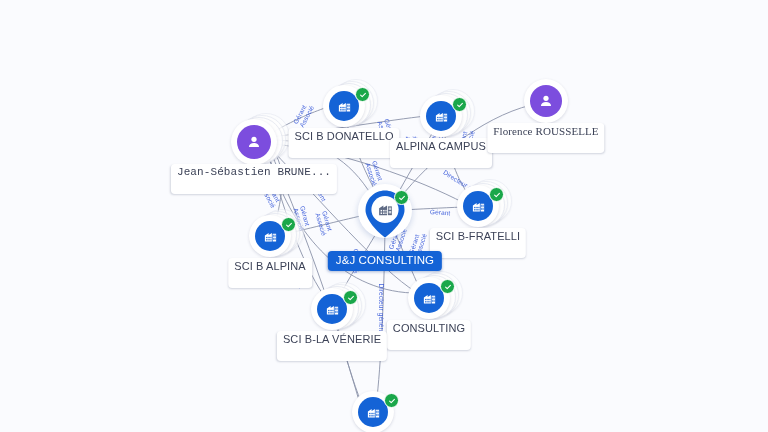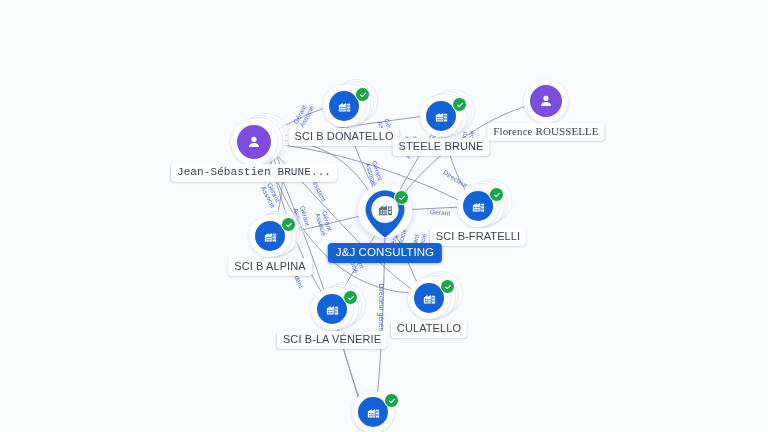--- a/index.html
+++ b/index.html
@@ -66,21 +66,21 @@
     justify-content: center;
   }
   .badge svg { display: block; }
   .nlabel {
     position: absolute;
     transform: translateX(-50%);
     white-space: nowrap;
     background: #ffffff;
     color: #3c4257;
     border-radius: 4px;
-    padding: 2px 6px 3px 6px;
+    padding: 2px 6px 15px 6px;
     font-size: 11px;
     line-height: 13px;
     letter-spacing: 0.1px;
     box-shadow: 0 1px 2px rgba(30,40,80,0.18);
   }
   .nlabel.primary {
     background: #1463d6;
     color: #ffffff;
     font-size: 11.5px;
     padding: 3px 8px 4px 8px;
@@ -251,21 +251,21 @@
             <rect x="5.1" y="16.2" width="2.1" height="2.1" fill="#1463d6"></rect>
             <rect x="8.6" y="16.2" width="2.1" height="2.1" fill="#1463d6"></rect>
             <rect x="11.9" y="16.2" width="1.6" height="2.1" fill="#1463d6"></rect>
           </svg>
         </div>
         <div class="badge" style="width: 13px; height: 13px; left: 11px; top: -19px;">
           <svg width="8" height="8" viewBox="0 0 16 16">
             <path d="M3.2 8.3 L6.4 11.4 L12.8 4.8" stroke="#ffffff" stroke-width="2.1" fill="none" stroke-linecap="round" stroke-linejoin="round"></path>
           </svg>
         </div>
-        <div class="nlabel" style="left: 0px; top: 22px;">STEELE BRUNE</div>
+        <div class="nlabel" style="left: 0px; top: 22px;">ALPINA CAMPUS</div>
       </div>
       <div class="node" style="left: 546px; top: 101px;">
         <div class="halo" style="width: 44px; height: 44px; left: -22px; top: -22px;"></div>
         <div class="disc" style="width: 32px; height: 32px; left: -16px; top: -16px; background: rgb(124, 77, 222);">
           <svg width="16" height="16" viewBox="0 0 24 24">
             <circle cx="12" cy="8" r="3.9" fill="#ffffff"></circle>
             <path fill="#ffffff" d="M4.4 19.6c0-4.1 3.4-6.2 7.6-6.2s7.6 2.1 7.6 6.2z"></path>
           </svg>
         </div>
         <div class="nlabel" style="left: 0px; top: 22px; font-family: Liberation Serif, serif;">Florence ROUSSELLE</div>
@@ -345,21 +345,21 @@
             <rect x="5.1" y="16.2" width="2.1" height="2.1" fill="#1463d6"></rect>
             <rect x="8.6" y="16.2" width="2.1" height="2.1" fill="#1463d6"></rect>
             <rect x="11.9" y="16.2" width="1.6" height="2.1" fill="#1463d6"></rect>
           </svg>
         </div>
         <div class="badge" style="width: 13px; height: 13px; left: 11px; top: -19px;">
           <svg width="8" height="8" viewBox="0 0 16 16">
             <path d="M3.2 8.3 L6.4 11.4 L12.8 4.8" stroke="#ffffff" stroke-width="2.1" fill="none" stroke-linecap="round" stroke-linejoin="round"></path>
           </svg>
         </div>
-        <div class="nlabel" style="left: 0px; top: 22px;">CULATELLO</div>
+        <div class="nlabel" style="left: 0px; top: 22px;">CONSULTING</div>
       </div>
       <div class="node" style="left: 332px; top: 309px;">
         <div class="stack" style="width: 42px; height: 42px; left: -10.5px; top: -26.775px; opacity: 0.55;"></div>
         <div class="stack" style="width: 42px; height: 42px; left: -14px; top: -24.85px; opacity: 0.67;"></div>
         <div class="stack" style="width: 42px; height: 42px; left: -17.5px; top: -22.925px; opacity: 0.79;"></div>
         <div class="halo" style="width: 42px; height: 42px; left: -21px; top: -21px;"></div>
         <div class="disc" style="width: 30px; height: 30px; left: -15px; top: -15px; background: rgb(20, 99, 214);">
           <svg width="15" height="15" viewBox="0 0 24 24">
             <path fill="#ffffff" d="M3 20V10.2L9 6.2V9.4L14.2 6.2V20H3Z"></path>
             <rect x="15.4" y="7.6" width="5.6" height="12.4" fill="#ffffff"></rect>
@@ -428,17 +428,17 @@
               <rect x="8.6" y="16.2" width="2.1" height="2.1" fill="#ffffff"></rect>
               <rect x="11.9" y="16.2" width="1.6" height="2.1" fill="#ffffff"></rect>
             </svg>
           </div>
           <div class="badge" style="width: 13px; height: 13px; left: 9px; top: -21px;">
             <svg width="8" height="8" viewBox="0 0 16 16">
               <path d="M3.2 8.3 L6.4 11.4 L12.8 4.8" stroke="#ffffff" stroke-width="2.1" fill="none" stroke-linecap="round" stroke-linejoin="round"></path>
             </svg>
           </div>
         </div>
-        <div class="nlabel primary" style="left: 0px; top: 32px;">J&amp;J CONSULTING</div>
+        <div class="nlabel primary" style="left: 0px; top: 40px;">J&amp;J CONSULTING</div>
       </div>
     </div>
 
 </div>
 
 </body></html>

